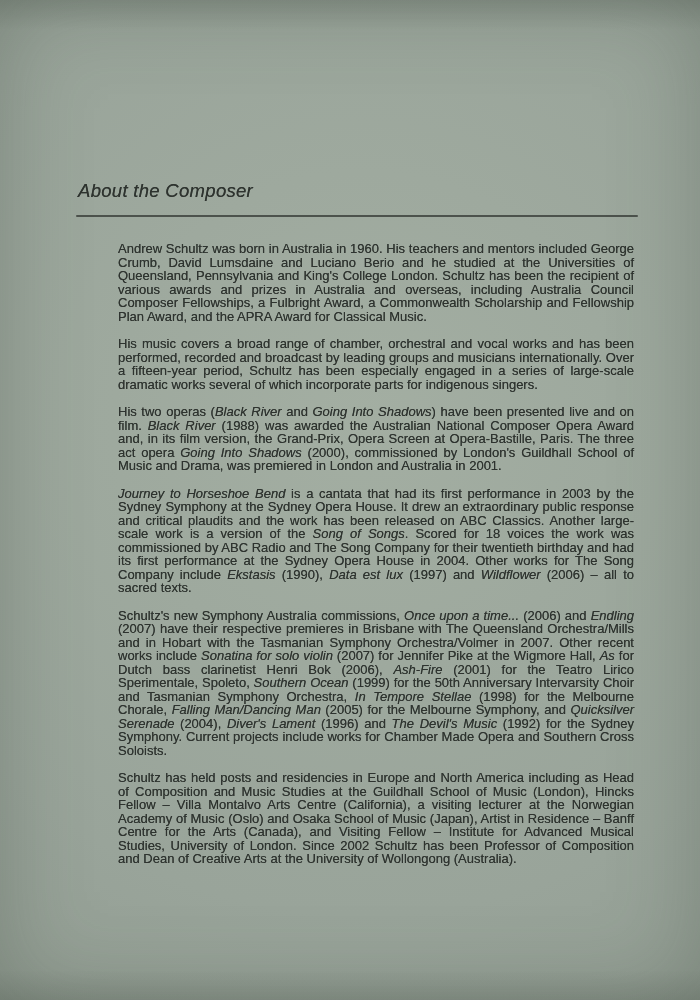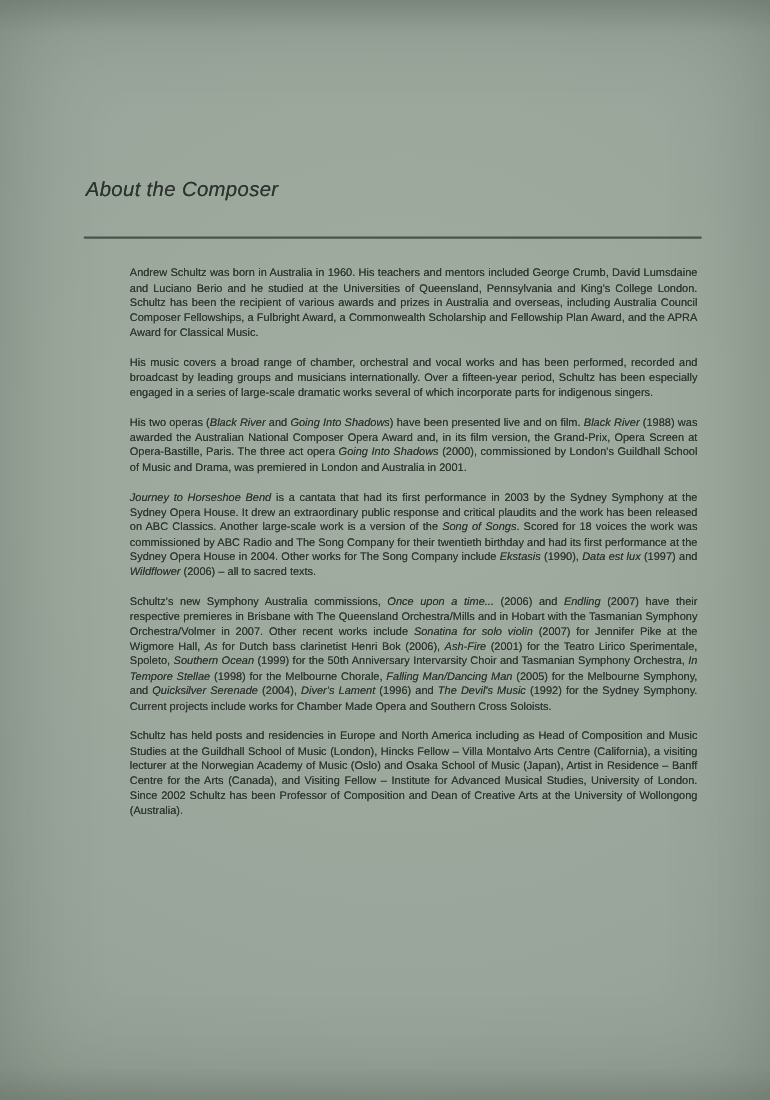--- a/index.html
+++ b/index.html
@@ -21,21 +21,21 @@
     
     content: "";
     position: absolute;
     inset: 0;
     pointer-events: none;
     box-shadow: inset 0 0 90px rgba(55, 65, 56, 0.30);
   }
   .title {
     position: absolute;
     left: 78px;
-    top: 161px;
+    top: 180px;
     margin: 0;
     font-size: 18.5px;
     font-weight: 400;
     font-style: italic;
     letter-spacing: 0.3px;
     color: var(--ink);
     text-shadow: 0 0 0.6px rgba(44, 50, 45, 0.85);
   }
   .rule {
     position: absolute;
@@ -45,21 +45,21 @@
     height: 2px;
     background: var(--rule);
     border-radius: 1px;
   }
   .body-text {
     position: absolute;
     left: 118px;
     top: 242px;
     width: 516px;
     color: var(--ink);
-    font-size: 10px;
+    font-size: 13px;
     line-height: 13.5px;
     text-align: justify;
     text-shadow: 0 0 0.55px rgba(44, 50, 45, 0.80);
   }
   .body-text p {
     margin: 0 0 14px 0;
   }
   .body-text p:last-child {
     margin-bottom: 0;
   }

